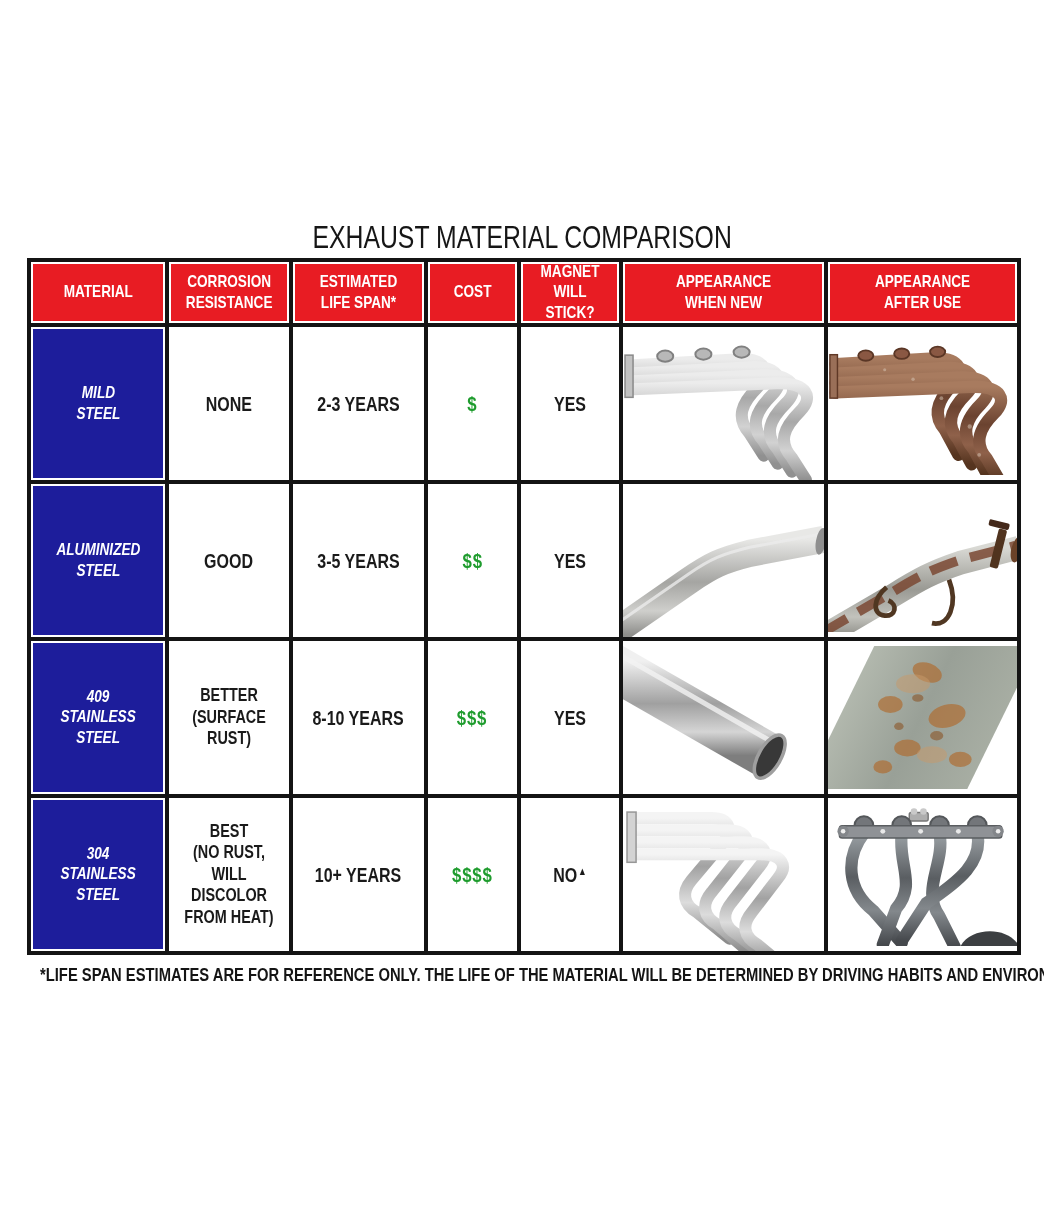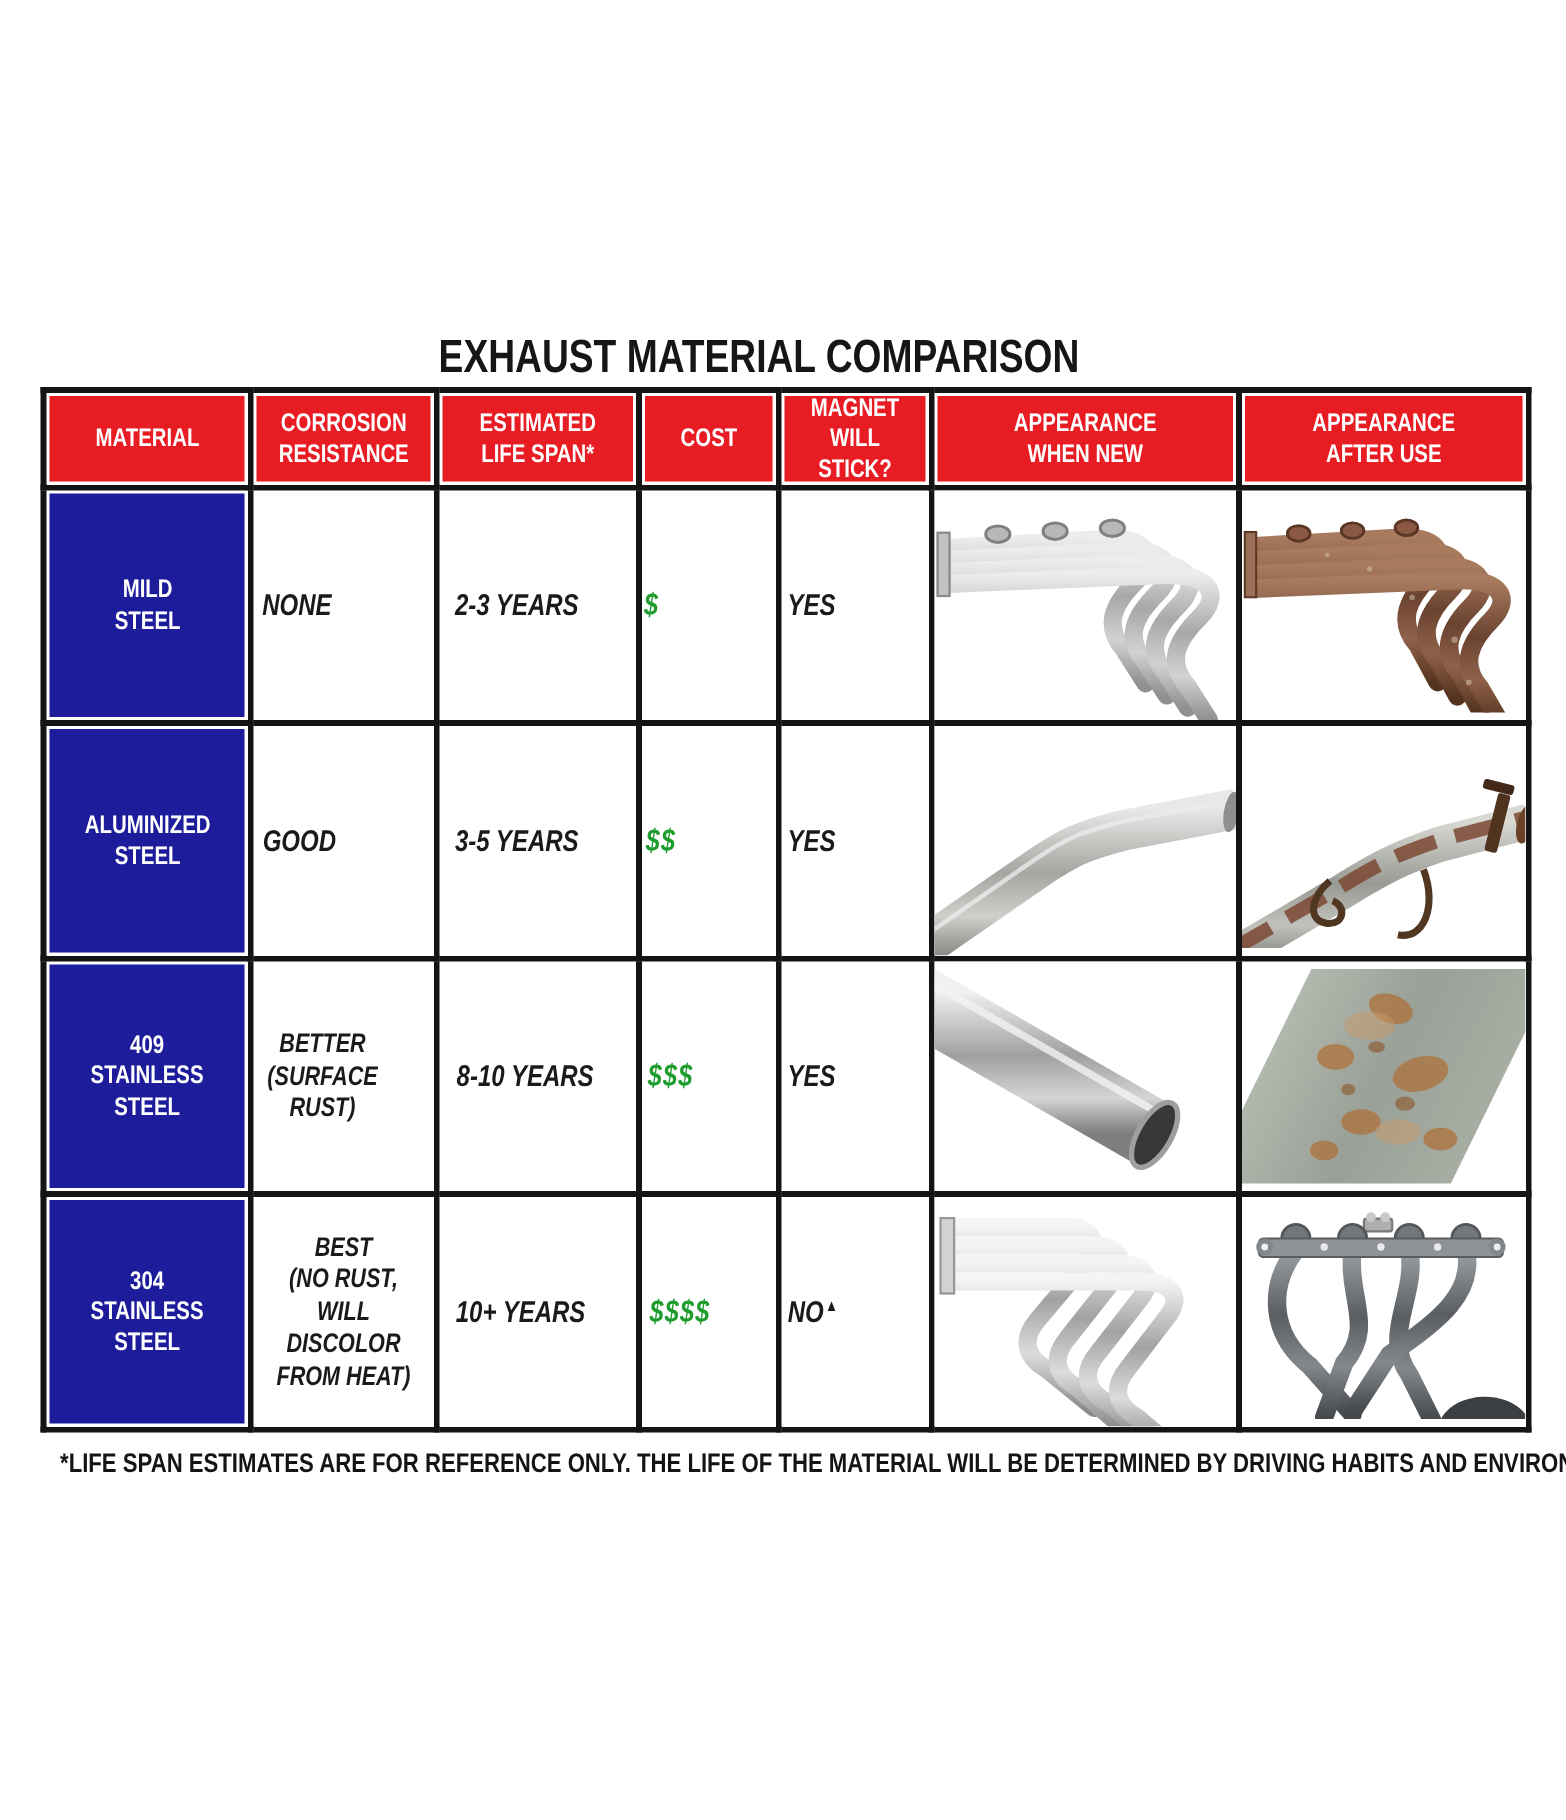--- a/index.html
+++ b/index.html
@@ -7,22 +7,22 @@
     --material-bg:#1d1d9b;
     --cost-green:#1f9c2e;
     --grid:#141414;
   }
   *{box-sizing:border-box;}
   html,body{margin:0;padding:0;background:#fff;}
   body{width:1044px;height:1213px;font-family:"Liberation Sans",sans-serif;}
   .canvas{position:relative;width:1044px;height:1213px;background:#ffffff;overflow:hidden;}
 
   .title{
-    position:absolute;top:220px;left:11px;width:990px;
-    text-align:center;font-size:31px;font-weight:bold;color:#161616;
+    position:absolute;top:220px;left:27px;width:990px;
+    text-align:center;font-size:31px;font-weight:normal;color:#161616;
     white-space:nowrap;
   }
   .cond{display:inline-block;transform:scaleX(.8);transform-origin:50% 50%;}
   .cond-l{display:inline-block;transform:scaleX(.82);transform-origin:0 50%;}
 
   table.comp{
     position:absolute;left:27px;top:258px;width:990px;
     border-collapse:collapse;table-layout:fixed;
     border:4px solid var(--grid);
   }
@@ -31,25 +31,25 @@
     background:#fff;overflow:hidden;text-align:center;vertical-align:middle;
   }
   tr.hdr{height:65px;}
   tr.body-row{height:157px;}
 
   .chip{
     position:absolute;inset:2px;display:flex;align-items:center;justify-content:center;
     color:#fff;font-weight:bold;
   }
   .chip.red{background:var(--header-bg);font-size:17px;line-height:1.18;}
-  .chip.blue{background:var(--material-bg);font-size:17px;line-height:1.2;}
+  .chip.blue{background:var(--material-bg);font-size:17px;line-height:1.2;font-style:italic;}
   .chip span{white-space:pre-line;}
 
   .fill{
-    position:absolute;inset:0;display:flex;align-items:center;font-style:italic;
+    position:absolute;inset:0;display:flex;align-items:center;justify-content:center;
   }
   .val{font-weight:bold;color:#1a1a1a;font-size:20px;line-height:1.2;white-space:pre-line;}
   .val.multi{font-size:18px;}
   .val.cost{color:var(--cost-green);font-size:21px;letter-spacing:1px;}
   sup.tri-mark{font-size:11px;vertical-align:7px;margin-left:1px;}
 
   td.photo{padding:0;}
   td.photo svg{display:block;width:100%;height:100%;background:#fff;}
 
   .footnotes{

